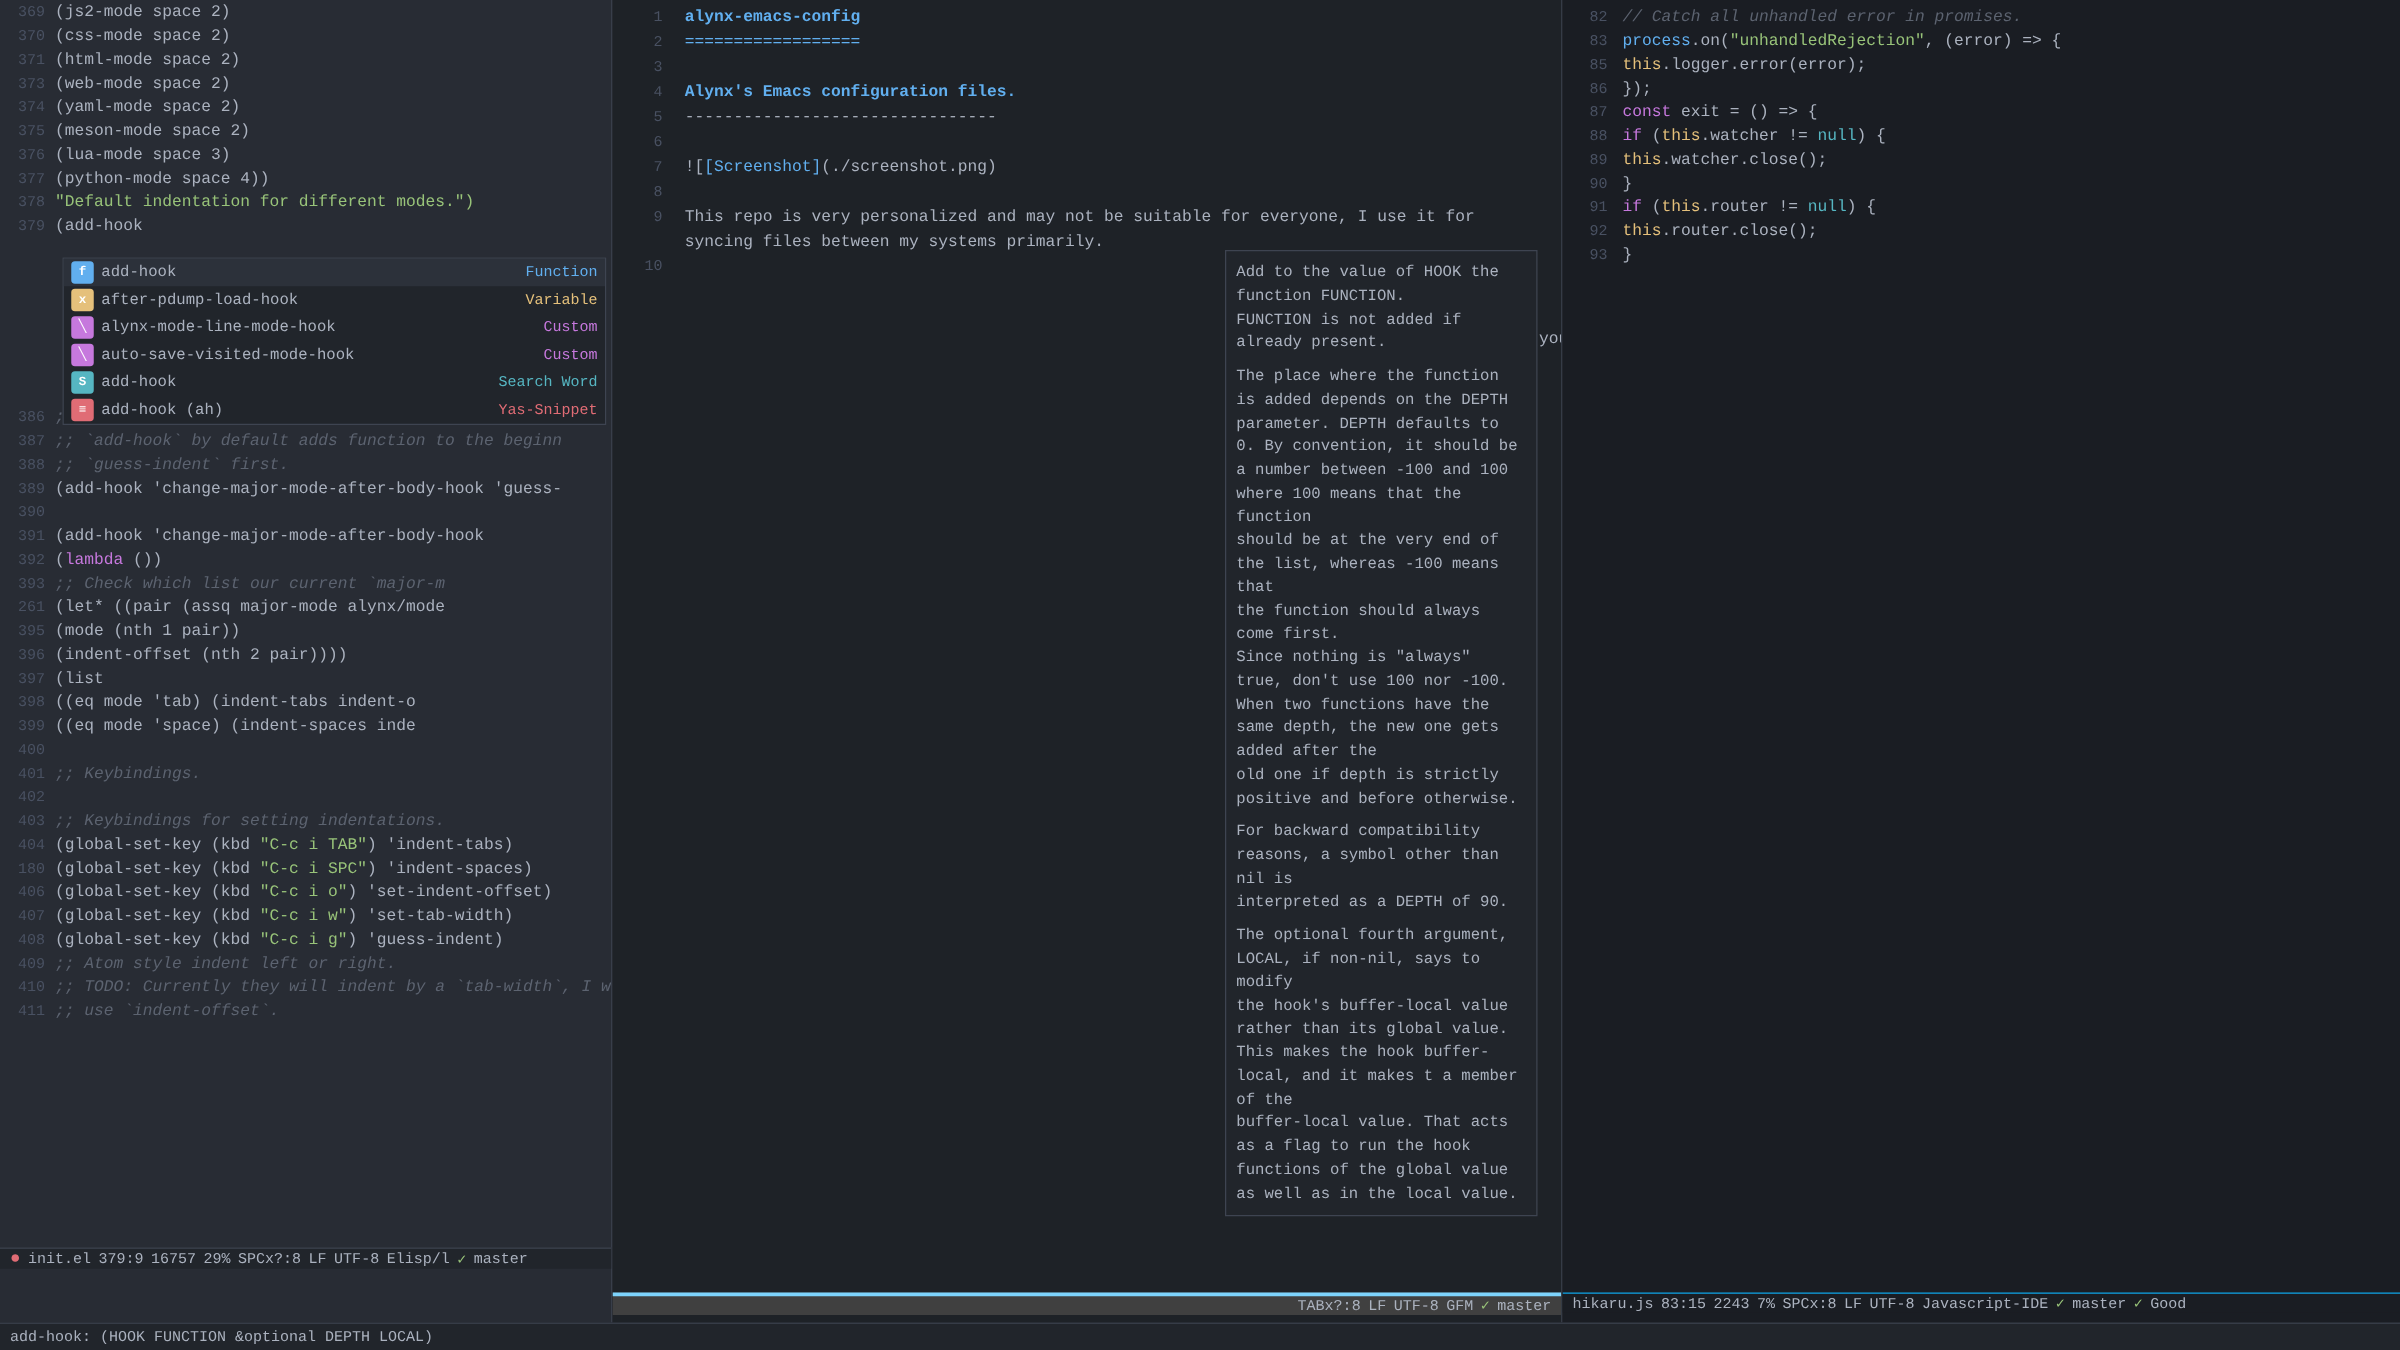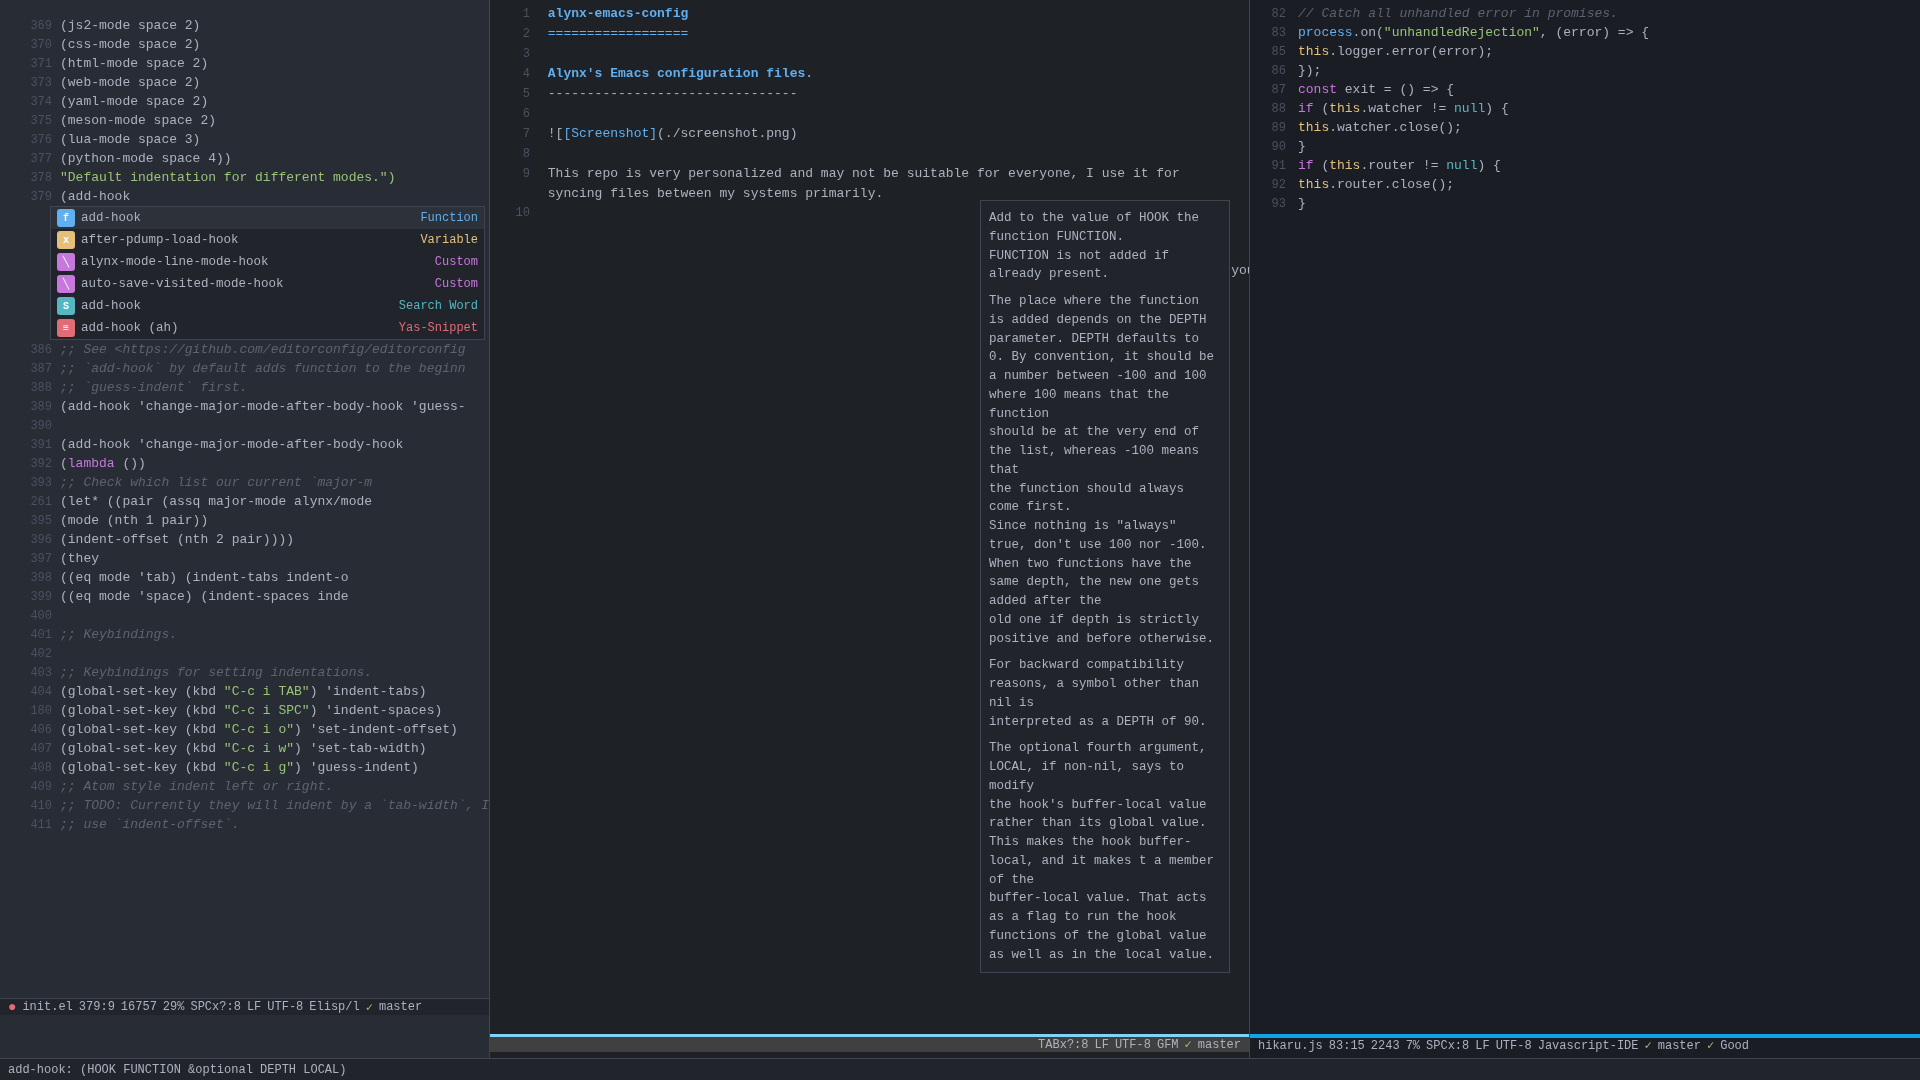--- a/index.html
+++ b/index.html
@@ -29,21 +29,21 @@
     
     .left-pane {
       width: 490px;
       background: #282c34;
       overflow: hidden;
       position: relative;
       border-right: 1px solid #3e4451;
     }
 
     .code-area {
-      padding: 16px;
+      padding: 0;
       overflow: hidden;
       height: calc(100% - 60px);
     }
 
     .line {
       display: flex;
       height: 19px;
       align-items: center;
       padding: 0 4px;
       white-space: nowrap;
@@ -221,21 +221,21 @@
       display: flex;
       align-items: center;
       padding: 0 8px;
       font-size: 12px;
       gap: 6px;
     }
 
     .bottom-right {
       width: 670px;
       background: #1a1d23;
-      border-top: 4px solid #0ea5e9;
+      border-top: 1px solid #0ea5e9;
       display: flex;
       align-items: center;
       padding: 0 8px;
       font-size: 12px;
       gap: 6px;
       flex-shrink: 0;
     }
 
     .mini-buffer {
       height: 22px;
@@ -371,21 +371,21 @@
           <div class="line">
             <span class="line-num">395</span>
             <span class="line-content">                   (mode (nth 1 pair))</span>
           </div>
           <div class="line">
             <span class="line-num">396</span>
             <span class="line-content">                   (indent-offset (nth 2 pair))))</span>
           </div>
           <div class="line">
             <span class="line-num">397</span>
-            <span class="line-content">              (they</span>
+            <span class="line-content">              (list</span>
           </div>
           <div class="line">
             <span class="line-num">398</span>
             <span class="line-content">               ((eq mode 'tab) (indent-tabs indent-o</span>
           </div>
           <div class="line">
             <span class="line-num">399</span>
             <span class="line-content">               ((eq mode 'space) (indent-spaces inde</span>
           </div>
           <div class="line">

